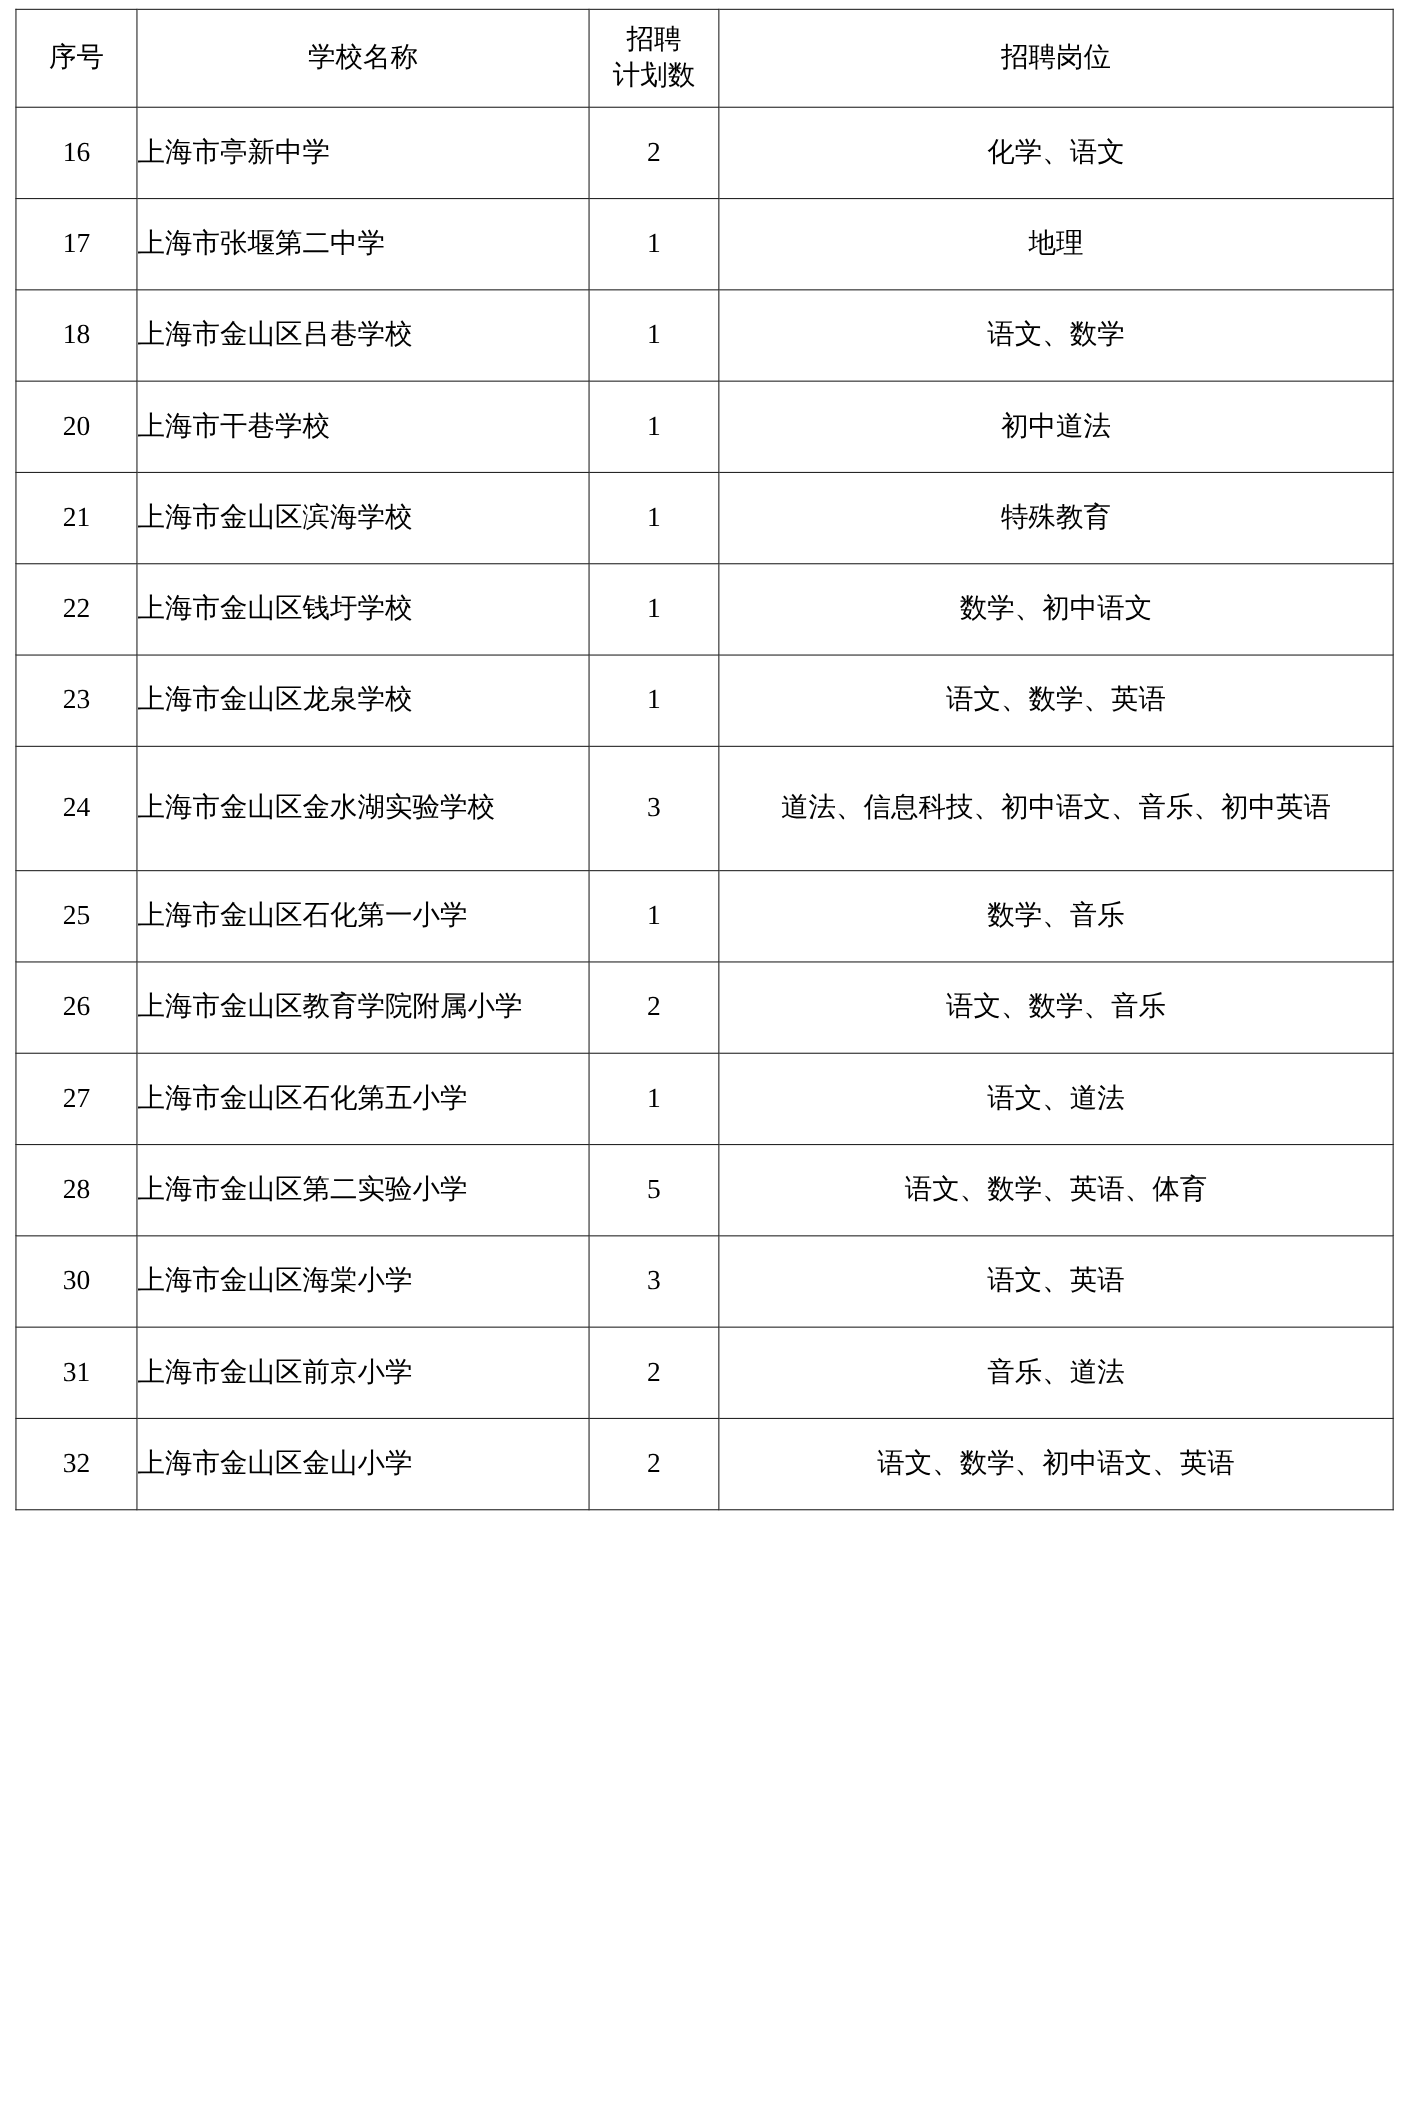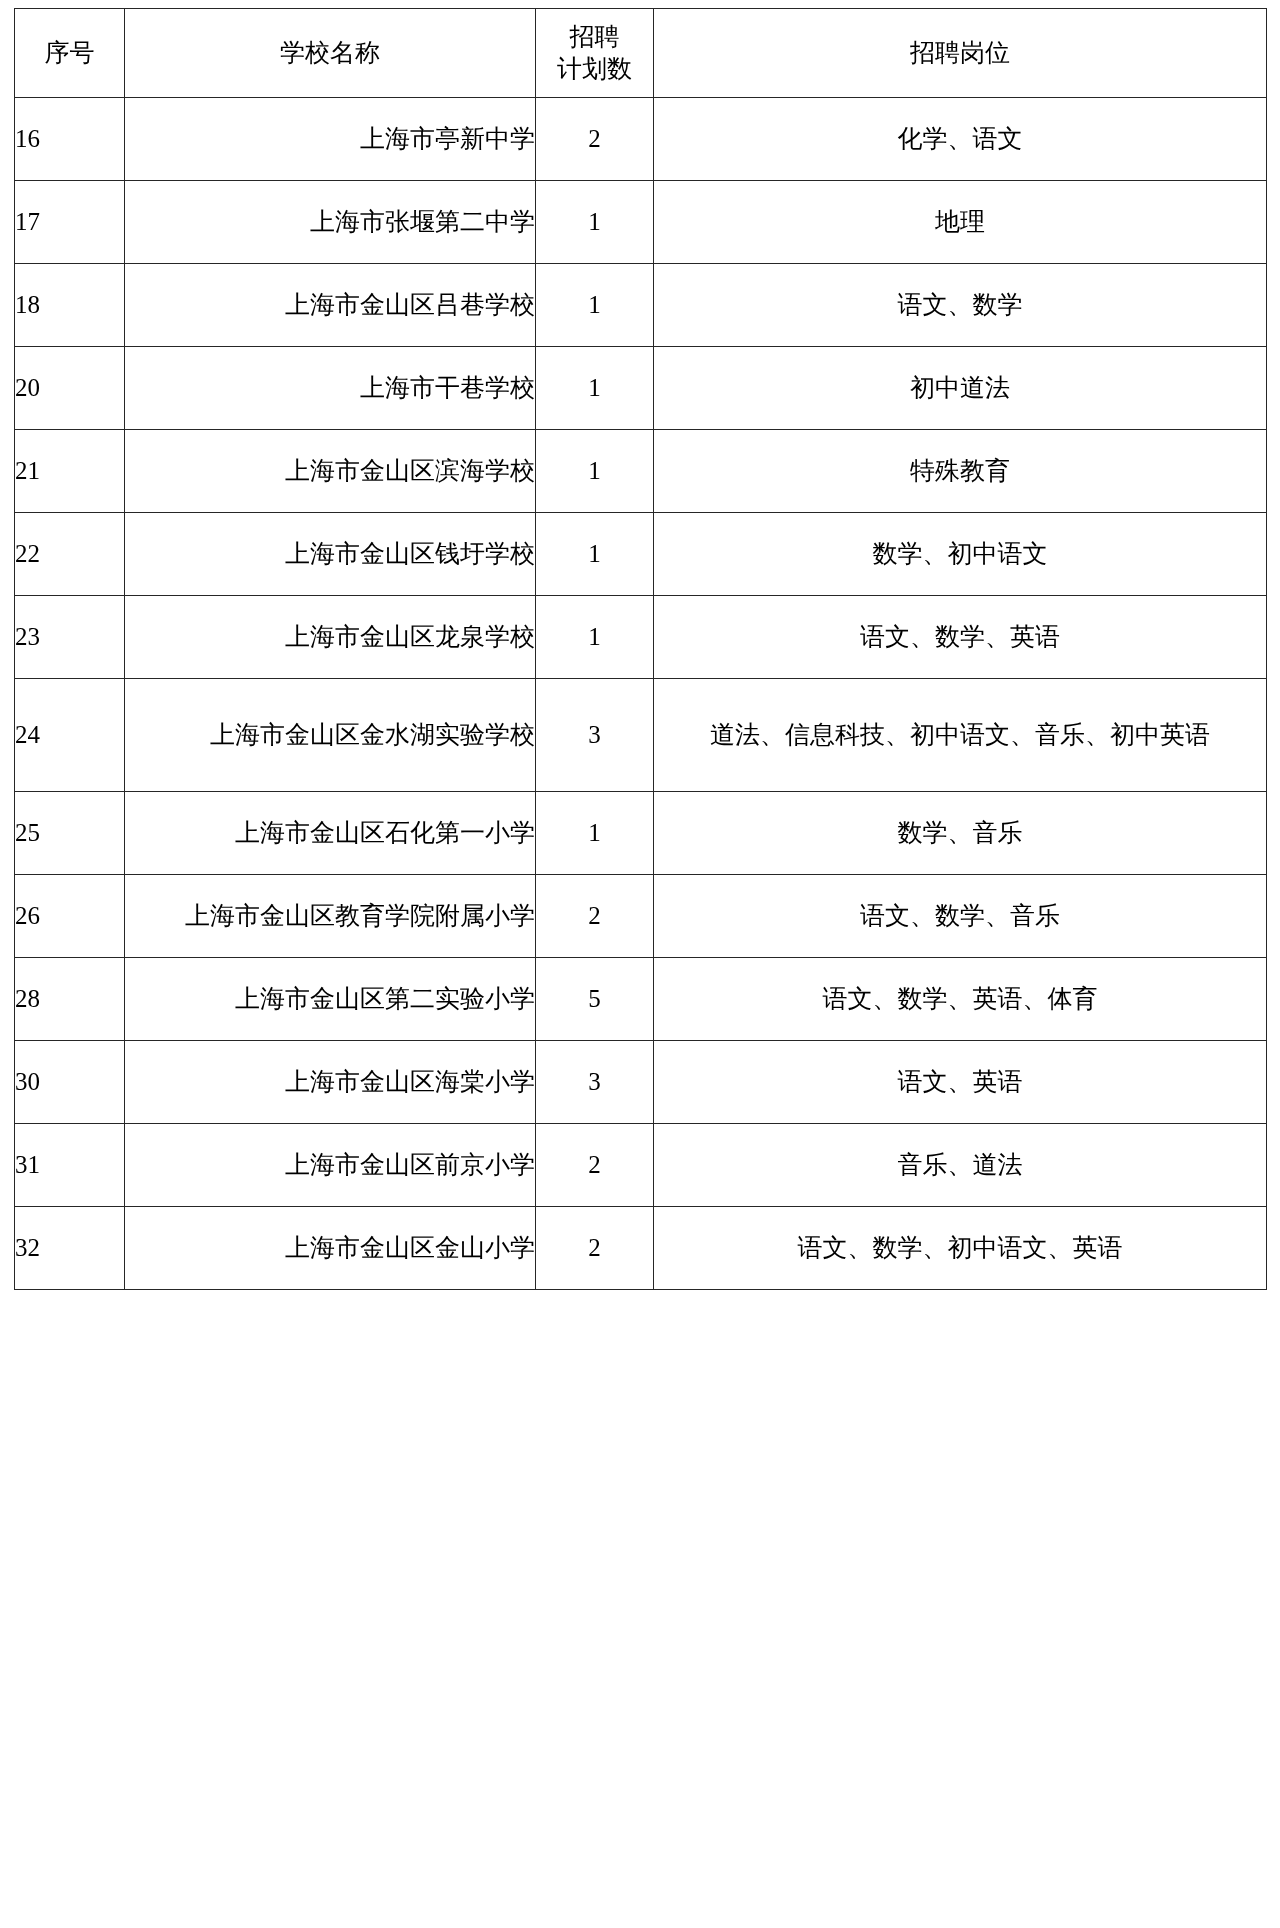--- a/index.html
+++ b/index.html
@@ -47,25 +47,25 @@
   }
   th.head-plan {
     line-height: 1.18;
   }
   th.head-plan .ln { display: block; }
 
   tbody td {
     height: 82px;
   }
   td.cell-index {
-    text-align: left;
+    text-align: center;
     font-size: 25px;
   }
   td.cell-school {
-    text-align: right;
+    text-align: left;
     padding-left: 18px;
     font-size: 25px;
     white-space: nowrap;
   }
   td.cell-plan {
     text-align: center;
     font-size: 25px;
   }
   td.cell-post {
     text-align: center;
@@ -151,20 +151,26 @@
           <td class="cell-plan">1</td>
           <td class="cell-post">数学、音乐</td>
         </tr>
         <tr>
           <td class="cell-index">26</td>
           <td class="cell-school">上海市金山区教育学院附属小学</td>
           <td class="cell-plan">2</td>
           <td class="cell-post">语文、数学、音乐</td>
         </tr>
         <tr>
+          <td class="cell-index">27</td>
+          <td class="cell-school">上海市金山区石化第五小学</td>
+          <td class="cell-plan">1</td>
+          <td class="cell-post">语文、道法</td>
+        </tr>
+        <tr>
           <td class="cell-index">28</td>
           <td class="cell-school">上海市金山区第二实验小学</td>
           <td class="cell-plan">5</td>
           <td class="cell-post">语文、数学、英语、体育</td>
         </tr>
         <tr>
           <td class="cell-index">30</td>
           <td class="cell-school">上海市金山区海棠小学</td>
           <td class="cell-plan">3</td>
           <td class="cell-post">语文、英语</td>

